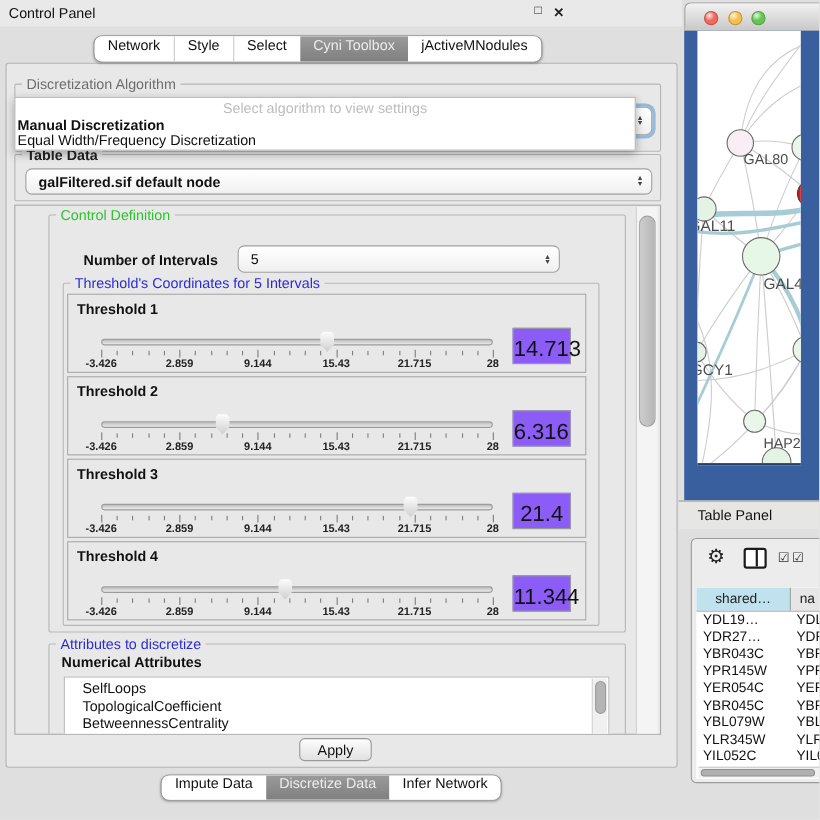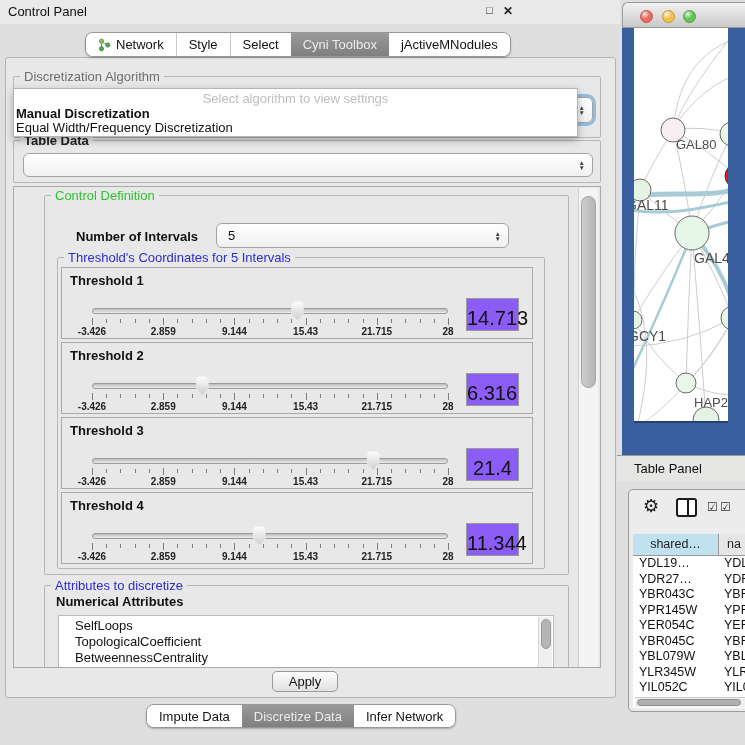--- a/index.html
+++ b/index.html
@@ -13,22 +13,22 @@
   .win-icon { position:absolute; top:4px; font-size:12px; color:#222; cursor:default; }
   .float-ic { left:486px; font-size:11px; }
   .close-ic { left:503px; font-weight:bold; }
 
   .content-panel { position:absolute; left:5px; top:57px; width:611px; height:641px;
     background:#e8e8e8; border:1px solid #b3b3b3; border-radius:3px; }
 
   
   .seg-bar { position:absolute; display:flex; background:#fff; border:1px solid #979797;
     border-radius:8px; overflow:hidden; box-shadow:0 1px 2px rgba(0,0,0,.25); z-index:6; }
-  .seg { display:flex; align-items:center; justify-content:center; gap:5px;
-    font-size:13px; color:#111; height:100%; padding:8px 12px; background:#fff; }
+  .seg { display:flex; align-items:center; justify-content:flex-end; gap:5px;
+    font-size:13px; color:#111; height:100%; padding:8px 12px; background:#fff;flex-direction:column; }
   .seg + .seg { border-left:1px solid #c9c9c9; }
   .seg.selected { background:linear-gradient(#9a9a9a,#7f7f7f); color:var(--seg-selected-text); border-left:none; }
   .seg.selected + .seg { border-left:none; }
   .top-tabs { left:85px; top:32px; height:25px; }
   .bottom-tabs { left:146px; top:704px; height:24px; }
 
   
   .groupbox { position:absolute; border:1px solid #b6b6b6; border-radius:2px; }
   .group-title { position:absolute; top:-8px; left:6px; background:#e8e8e8; padding:0 4px;
     font-size:13px; color:#222; white-space:nowrap; }
@@ -183,20 +183,21 @@
 
   <div class="dropdown-pop">
     <div class="dd-hint">Select algorithm to view settings</div>
     <div class="dd-opt first">Manual Discretization</div>
     <div class="dd-opt second">Equal Width/Frequency Discretization</div>
   </div>
 
   <div class="groupbox" style="left:13px; top:140px; width:588px; height:43px;font-weight:bold;">
     <span class="group-title">Table Data</span>
     <div class="combo" style="left:9px; top:12px; width:570px; height:24px;">
+      <span class="val">galFiltered.sif default node</span>
       <span class="arrows">
           <span>▲</span>
           <span>▼</span>
         </span>
     </div>
   </div>
 
   <div class="scrollpanel">
     <div class="scroll-viewport">
 

